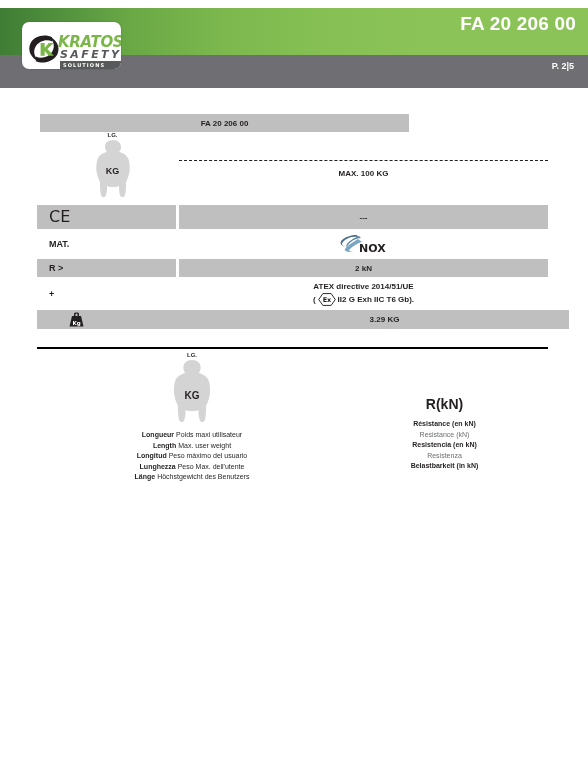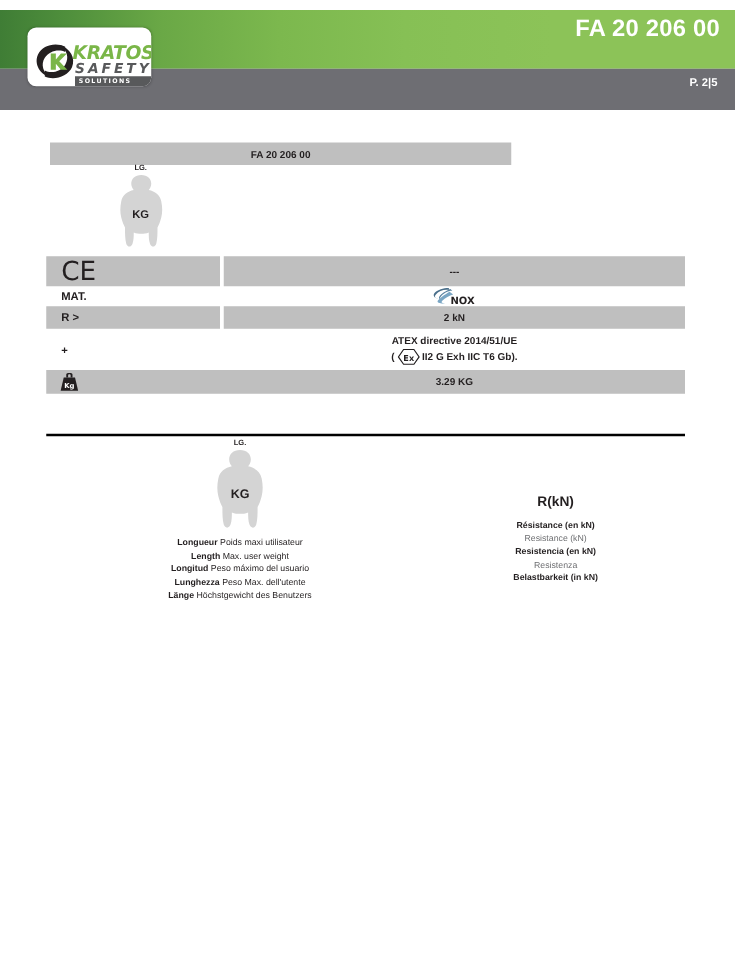--- a/index.html
+++ b/index.html
@@ -164,30 +164,31 @@
     font-weight: bold;
     color: #231f20;
     text-align: center;
   }
   .shaded .cell-label,
   .shaded .cell-value {
     background: #bfbfbf;
   }
   .full-shaded {
     background: #bfbfbf;
+    padding-left: 21px;
   }
   .full-shaded .cell-label,
   .full-shaded .cell-value {
     background: transparent;
   }
 
   .row-ref { height: 18px; }
   .row-body { height: 73px; }
   .row-ce { height: 24px; }
-  .row-mat { height: 16px; }
+  .row-mat { height: 30px; }
   .row-r { height: 18px; }
   .row-plus { height: 33px; }
   .row-weight { height: 19px; }
 
   .row-body .cell-label,
   .row-mat .cell-label,
   .row-plus .cell-label {
     background: transparent;
   }
 
@@ -221,21 +222,21 @@
   }
 
   .dashline {
     width: 369px;
     border-top: 1.4px dashed #231f20;
     margin-bottom: 8px;
   }
   .maxkg { font-size: 8px; font-weight: bold; }
 
   .ce-mark {
-    font-size: 21px;
+    font-size: 16px;
     font-weight: normal;
     letter-spacing: 0px;
     font-family: "DejaVu Sans", sans-serif;
     line-height: 1;
   }
 
   .atex-line1 { line-height: 12px; }
   .atex-line2 {
     display: flex;
     align-items: center;
@@ -281,21 +282,21 @@
     display: flex;
     flex-direction: column;
     align-items: center;
   }
   .legend-mann .mannequin-lg { font-size: 6px; margin-bottom: 1px; }
   .legend-mann .mannequin-kg {
     top: 38px;
     font-size: 10px;
   }
   .legend-title {
-    font-size: 11px;
+    font-size: 14px;
     font-weight: bold;
     color: #231f20;
     margin-bottom: 8px;
     line-height: 1;
   }
   .legend-lines { margin-top: 6px; }
   .legend-line {
     font-size: 7px;
     line-height: 10.5px;
     color: #231f20;
@@ -343,20 +344,24 @@
           <path d="M22,1 C27,1 30,4 30,8 C30,10 29,12 28,13 C33,14 37,17 38,22
                    C39,27 39,31 38,35 C37,39 36,41 35,43 C35,48 35,52 34,56
                    C33,59 30,59 29,56 C28,53 28,50 28,47 C26,48 24,48 22,48
                    C20,48 18,48 16,47 C16,50 16,53 15,56 C14,59 11,59 10,56
                    C9,52 9,48 9,43 C8,41 7,39 6,35 C5,31 5,27 6,22
                    C7,17 11,14 16,13 C15,12 14,10 14,8 C14,4 17,1 22,1 Z" fill="#d4d4d4"></path>
         </svg>
         <div class="mannequin-kg">KG</div>
       </div>
     </div>
+    <div class="cell-value">
+      <div class="dashline"></div>
+      <div class="maxkg">MAX. 100 KG</div>
+    </div>
   </div>
 
   <div class="spec-row row-ce shaded">
     <div class="cell-label">
       <span class="ce-mark">CE</span>
     </div>
     <div class="cell-value">---</div>
   </div>
 
   <div class="spec-row row-mat">

